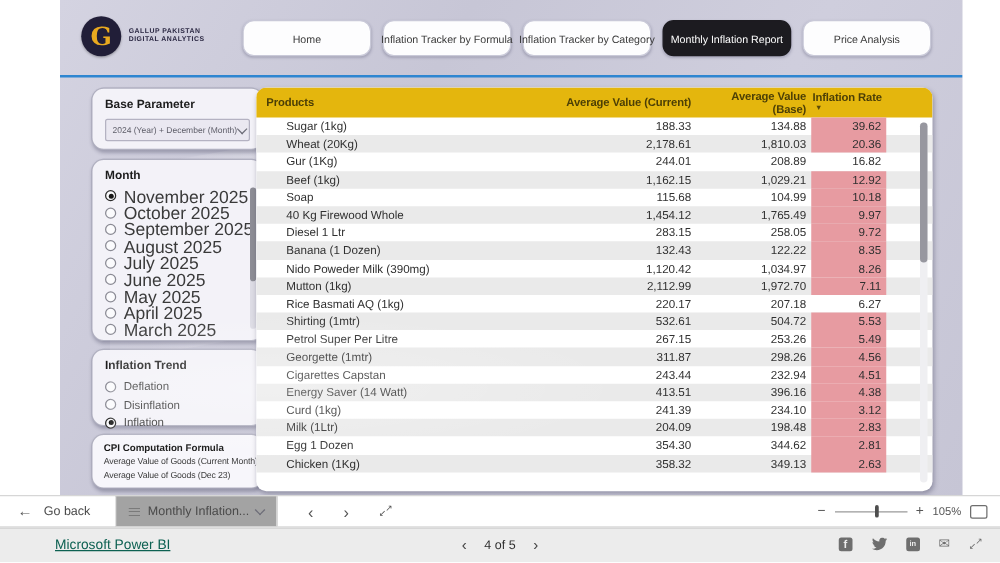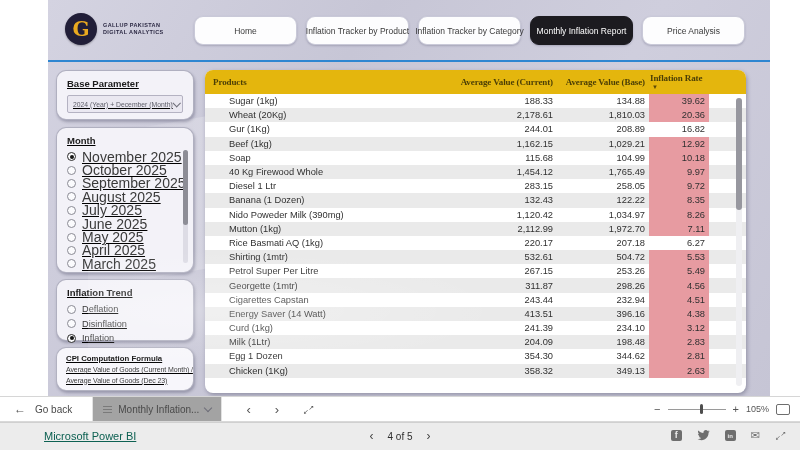--- a/index.html
+++ b/index.html
@@ -25,22 +25,22 @@
   .logo-text{display:flex;flex-direction:column;line-height:7px;}
   .logo-text div{font-size:5.5px;font-weight:bold;letter-spacing:.4px;color:#2a2742;}
   .tabs{position:absolute;left:146px;top:16px;display:flex;gap:9px;justify-content:space-between;}
   .tab{width:103px;height:29px;border-radius:9px;background:#fdfdfe;border:1px solid #c9c9d8;
        box-shadow:0 1px 2px rgba(60,60,90,.25);color:#3a3a3a;font-size:8.5px;white-space:nowrap;
        display:flex;align-items:center;justify-content:center;font-family:inherit;padding:0;cursor:pointer;}
   .tab.active{background:#1c1b20;border-color:#1c1b20;color:#fff;}
   .blue-line{position:absolute;left:0;top:60px;width:100%;height:2px;background:var(--blue-line,#2e86d1);}
 
   
-  .card{position:absolute;left:8px;width:138px;background:#f3f2f8;border:1px solid rgba(110,110,135,.5);
-        border-radius:10px;box-shadow:1px 2px 3px rgba(40,40,70,.3);box-sizing:border-box;text-decoration:underline;}
+  .card{position:absolute;left:25px;width:138px;background:#f3f2f8;border:1px solid rgba(110,110,135,.5);
+        border-radius:10px;box-shadow:1px 2px 3px rgba(40,40,70,.3);box-sizing:border-box;}
   .card-title{font-size:9.5px;font-weight:600;color:#1c1c1c;}
   .base-card{top:70px;height:50px;padding:7px 10px;}
   .select{margin-top:6px;height:16px;background:#eae8f1;border:1px solid #b4b2c2;border-radius:2px;
           display:flex;align-items:center;justify-content:space-between;padding:0 5px;cursor:pointer;}
   .select-value{font-size:6.8px;color:#5d5d68;white-space:nowrap;}
   .chev{width:5px;height:5px;border-right:1.3px solid #6d6d78;border-bottom:1.3px solid #6d6d78;
         transform:rotate(45deg) translateY(-1px);flex:0 0 auto;}
   .month-card{top:127px;height:146px;padding:7px 8px 5px 10px;}
   .opts{margin-top:4px;}
   .opt{display:flex;align-items:center;gap:6px;height:13.4px;cursor:pointer;}
@@ -57,21 +57,21 @@
   .trend-card .opt-label{font-size:9.2px;}
   .formula-card{top:347px;height:44px;padding:6px 9px;background:#f7f6fb;}
   .formula-title{font-size:7.8px;font-weight:bold;color:#141414;margin-bottom:2px;}
   .formula-line{font-size:7px;color:#3c3c3c;line-height:10.5px;white-space:nowrap;letter-spacing:-.1px;}
 
   
   .table-card{position:absolute;left:157px;top:70px;width:541px;height:323px;background:#fff;border-radius:8px;
               box-shadow:1px 2px 4px rgba(40,40,70,.35);overflow:hidden;}
   .thead,.trow{display:grid;grid-template-columns:238px 114px 92px 60px;padding-right:37px;box-sizing:border-box;}
   .thead{height:24px;background:var(--gold,#e4b60d);}
-  .th{display:flex;align-items:center;font-size:9px;font-weight:bold;color:var(--gold-text,#4c3f06);letter-spacing:-.1px;font-family:Liberation Serif, serif;}
+  .th{display:flex;align-items:center;font-size:9px;font-weight:bold;color:var(--gold-text,#4c3f06);letter-spacing:-.1px;}
   .th.product{padding-left:8px;}
   .th.num{justify-content:flex-end;padding-right:4px;text-align:right;}
   .th.rate{flex-direction:column;align-items:flex-start;justify-content:center;line-height:9px;padding-left:1px;}
   .sort-arrow{font-size:6px;line-height:6px;color:#5b4a08;margin-top:1px;margin-left:2px;}
   .trow{height:14.2px;}
   .trow:nth-child(even){background:#eaeaea;}
   .td{display:flex;align-items:center;font-size:9.3px;color:#303030;overflow:hidden;white-space:nowrap;}
   .td.product{padding-left:24px;}
   .td.num{justify-content:flex-end;padding-right:4px;}
   .td.rate.hl{background:var(--pink,#e79ba1);}
@@ -128,21 +128,21 @@
         <div class="logo-circle">
           <span>G</span>
         </div>
         <div class="logo-text">
           <div>GALLUP PAKISTAN</div>
           <div>DIGITAL ANALYTICS</div>
         </div>
       </div>
       <div class="tabs" id="nav-tabs">
           <button class="tab">Home</button>
-          <button class="tab">Inflation Tracker by Product</button>
+          <button class="tab">Inflation Tracker by Formula</button>
           <button class="tab">Inflation Tracker by Category</button>
           <button class="tab active">Monthly Inflation Report</button>
           <button class="tab">Price Analysis</button>
         </div>
     </div>
     <div class="blue-line"></div>
 
     <div class="card base-card">
       <div class="card-title">Base Parameter</div>
       <div class="select">

